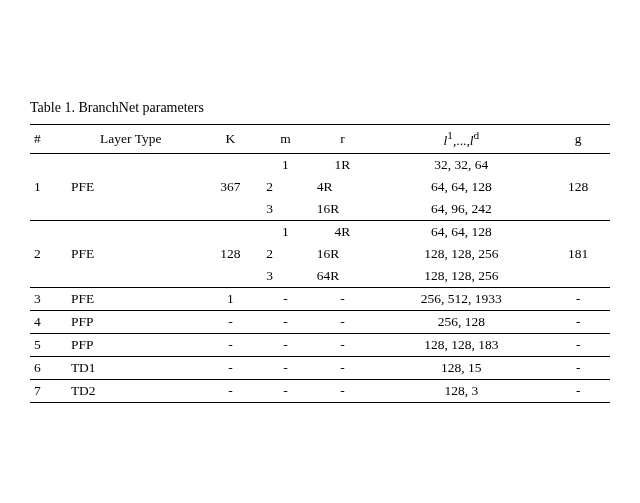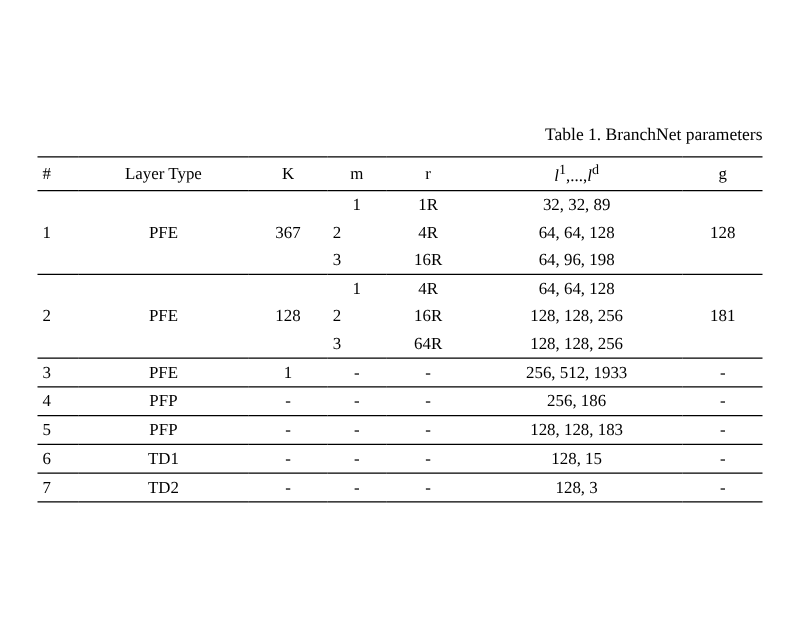--- a/index.html
+++ b/index.html
@@ -18,21 +18,21 @@
       width: 640px;
       min-height: 503px;
       padding: 20px;
     }
 
     .table-container {
       width: 580px;
     }
 
     .table-title {
-      text-align: right;
+      text-align: left;
       font-size: 14px;
       margin-bottom: 8px;
       font-weight: normal;
     }
 
     table {
       width: 100%;
       border-collapse: collapse;
       font-size: 13.5px;
     }
@@ -59,21 +59,21 @@
       text-align: center;
       vertical-align: middle;
     }
 
     tbody td:first-child {
       text-align: left;
       padding-left: 4px;
     }
 
     tbody td:nth-child(2) {
-      text-align: center;
+      text-align: left;
     }
 
     .italic {
       font-style: italic;
     }
 
     
     .thick-top td {
       border-top: 1.5px solid #000;
     }
@@ -96,32 +96,32 @@
       </tr>
     </thead>
     <tbody>
 
       <tr class="thick-top">
         <td rowspan="3">1</td>
         <td rowspan="3">PFE</td>
         <td rowspan="3">367</td>
         <td>1</td>
         <td>1R</td>
-        <td>32, 32, 89</td>
+        <td>32, 32, 64</td>
         <td rowspan="3">128</td>
       </tr>
       <tr>
         <td>2</td>
         <td>4R</td>
         <td>64, 64, 128</td>
       </tr>
       <tr>
         <td>3</td>
         <td>16R</td>
-        <td>64, 96, 198</td>
+        <td>64, 96, 242</td>
       </tr>
 
       <tr class="thick-top">
         <td rowspan="3">2</td>
         <td rowspan="3">PFE</td>
         <td rowspan="3">128</td>
         <td>1</td>
         <td>4R</td>
         <td>64, 64, 128</td>
         <td rowspan="3">181</td>
@@ -146,21 +146,21 @@
         <td>256, 512, 1933</td>
         <td>-</td>
       </tr>
 
       <tr class="thick-top">
         <td>4</td>
         <td>PFP</td>
         <td>-</td>
         <td>-</td>
         <td>-</td>
-        <td>256, 186</td>
+        <td>256, 128</td>
         <td>-</td>
       </tr>
 
       <tr class="thick-top">
         <td>5</td>
         <td>PFP</td>
         <td>-</td>
         <td>-</td>
         <td>-</td>
         <td>128, 128, 183</td>

